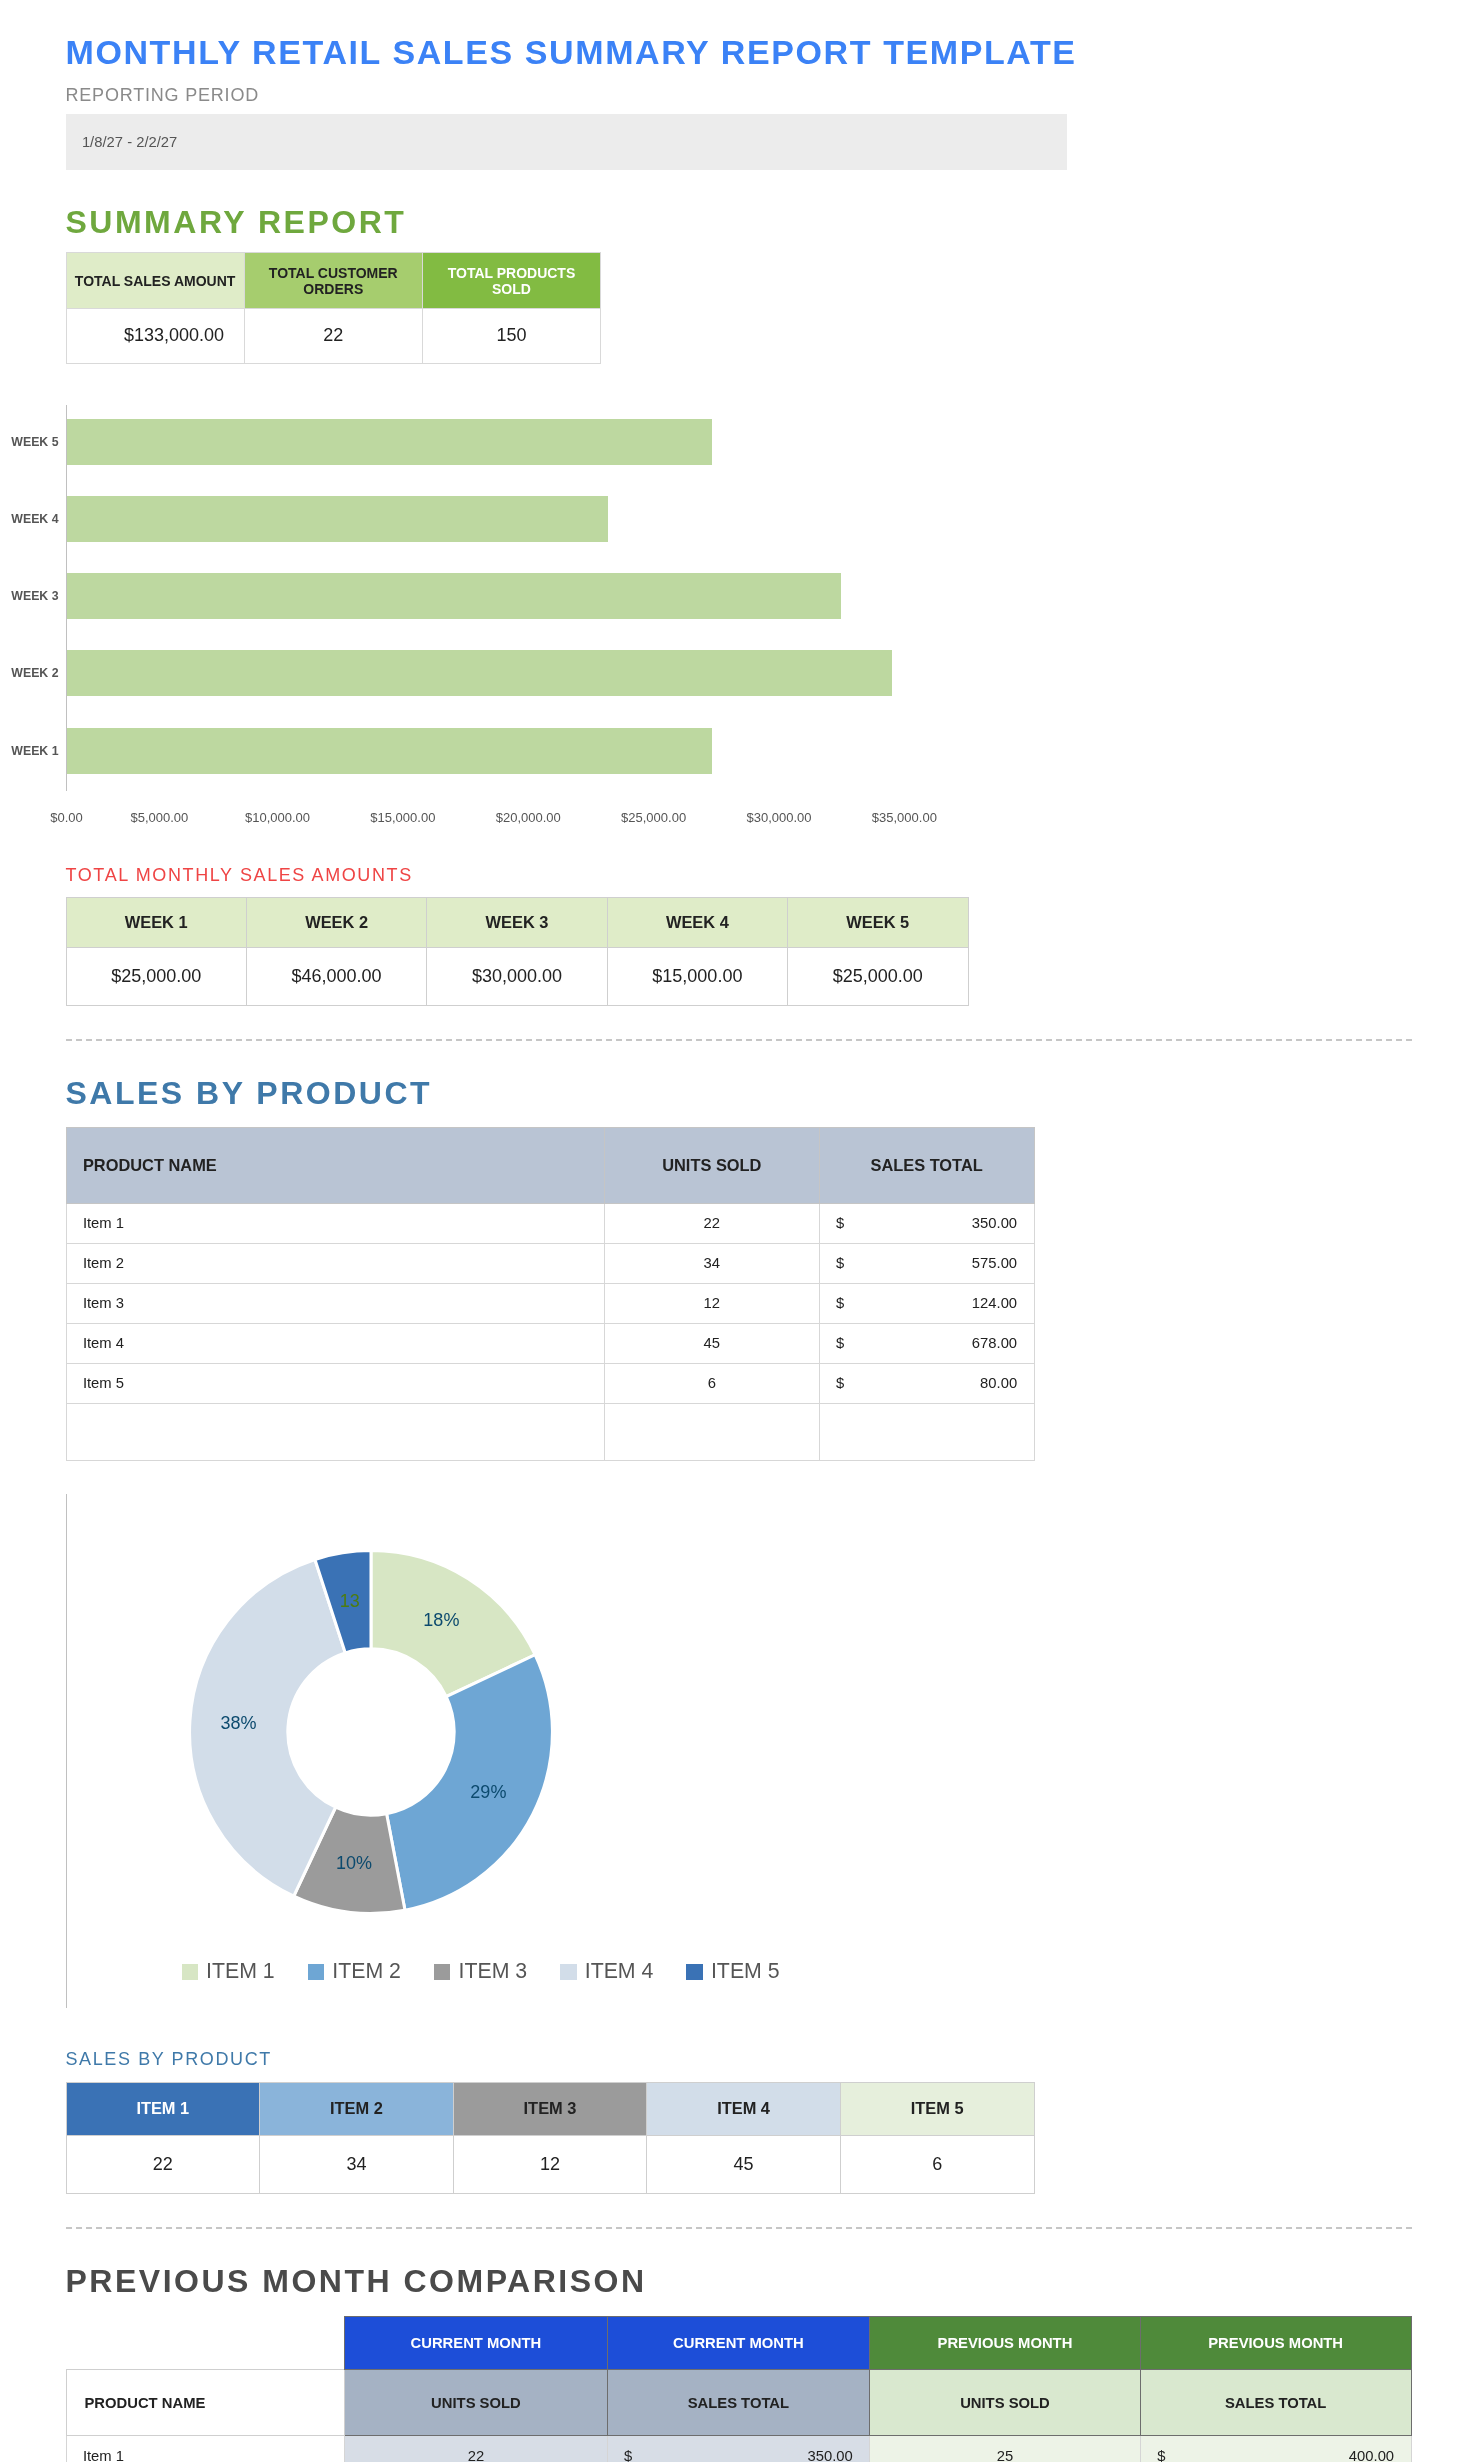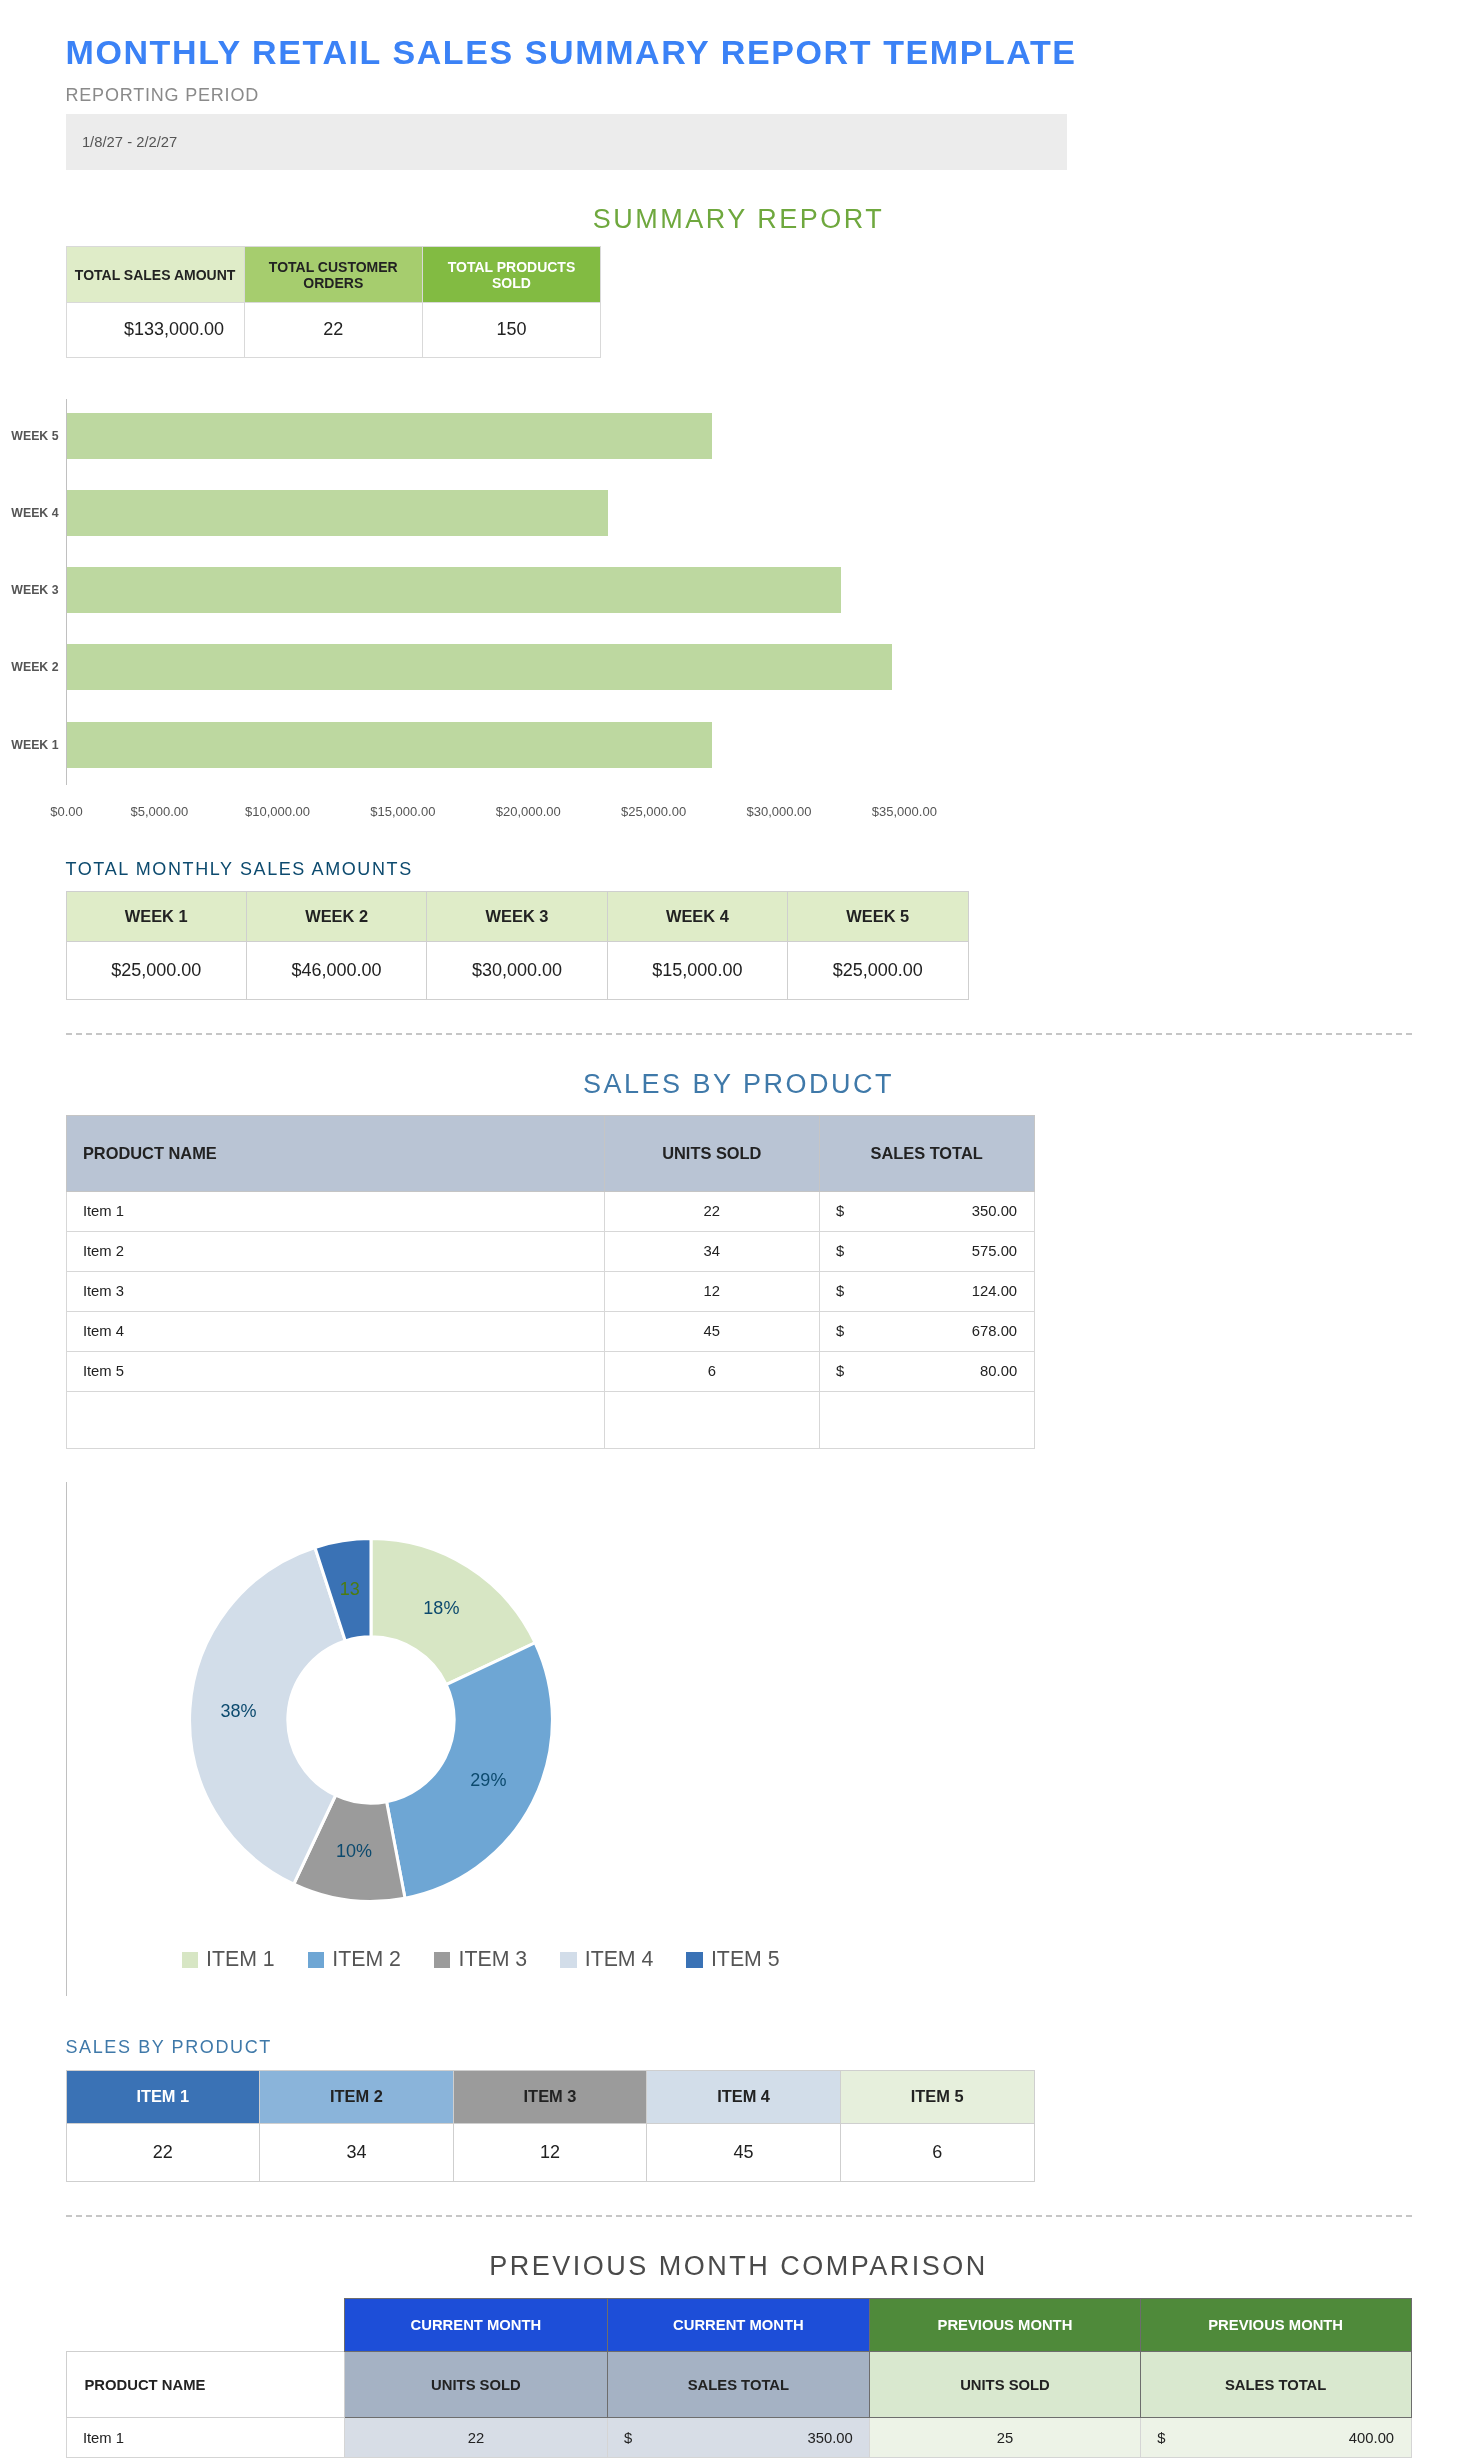--- a/index.html
+++ b/index.html
@@ -1,21 +1,21 @@
 <!DOCTYPE html>
 <html style="font-size:13px"><head>
 <meta charset="utf-8">
 <style>
   html,body{margin:0;padding:0;background:#fff;color:#222;font-family:Arial,Helvetica,sans-serif;}
   .page{width:1346px;margin:33px auto 66px;padding:0 33px;}
   h1.title{font-size:34px;letter-spacing:1.6px;color:#3b82f6;font-weight:700;margin:0 0 13px;}
   .sub-label{font-size:18px;color:#8a8a8a;letter-spacing:0.8px;margin-bottom:8.2px;}
   .period-box{background:#ececec;padding:19.7px 16.4px;font-size:14.8px;color:#555;width:969px;}
   .hr-dash{border:none;border-top:2.5px dashed #c6c6c6;margin:33px 0;}
-  .sec-title{font-size:27px;letter-spacing:2.5px;font-weight:400;margin:34px 0 11.5px;text-align:center;}
+  .sec-title{font-size:32px;letter-spacing:2.5px;font-weight:700;margin:34px 0 11.5px;}
   .sec-green{color:#6fa83e;}
   .sec-blue{color:#3f79a9;}
   .sec-grey{color:#4a4a4a;}
 
   
   .sum-table{border-collapse:collapse;}
   .sum-table th{font-size:14px;font-weight:700;text-align:center;padding:11.5px 6.6px;border:0.8px solid #d9d9d9;width:164px;}
   .sum-table td{font-size:18px;text-align:center;padding:16.4px 6.6px;border:0.8px solid #d9d9d9;}
   .th-lite{background:#dfecc8;}
   .th-mid{background:#a6cd6e;}
@@ -23,21 +23,21 @@
   .sum-table td.left{text-align:right;padding-right:19.7px;}
 
   
   .hbar-chart{border-left:1.6px solid #c0c0c0;position:relative;width:903px;height:386px;margin-top:41px;}
   .hbar-row{position:absolute;left:0;width:100%;display:flex;align-items:center;}
   .hbar-label{position:absolute;left:-74px;font-size:12.3px;font-weight:700;color:#555;width:66px;text-align:right;}
   .hbar-bar{height:46px;background:#bdd8a0;}
   .hbar-axis{position:absolute;bottom:-34px;left:0;width:100%;display:flex;justify-content:space-between;font-size:13px;color:#555;}
   .hbar-axis span{transform:translateX(-50%);}
 
-  .wk-title{font-size:18px;letter-spacing:1.6px;color:#0c4a6e;margin:74px 0 11.5px;}
+  .wk-title{font-size:18px;letter-spacing:1.6px;color:#ef4444;margin:74px 0 11.5px;}
   .wk-table{border-collapse:collapse;width:903px;}
   .wk-table th{background:#dfecc8;border:0.8px solid #cfcfcf;font-size:16.4px;font-weight:700;padding:14.8px 0;text-align:center;}
   .wk-table td{border:0.8px solid #cfcfcf;font-size:18px;padding:18px 0;text-align:center;}
 
   
   .prod-table{border-collapse:collapse;width:969px;margin-top:14.8px;}
   .prod-table th{background:#b9c4d4;border:0.8px solid #c5c5c5;font-size:16.4px;font-weight:700;padding:28px 16.4px;text-align:left;}
   .prod-table th.c{text-align:center;width:181px;}
   .prod-table td{border:0.8px solid #d7d7d7;font-size:14.8px;padding:11.5px 16.4px;}
   .prod-table td.c{text-align:center;}

